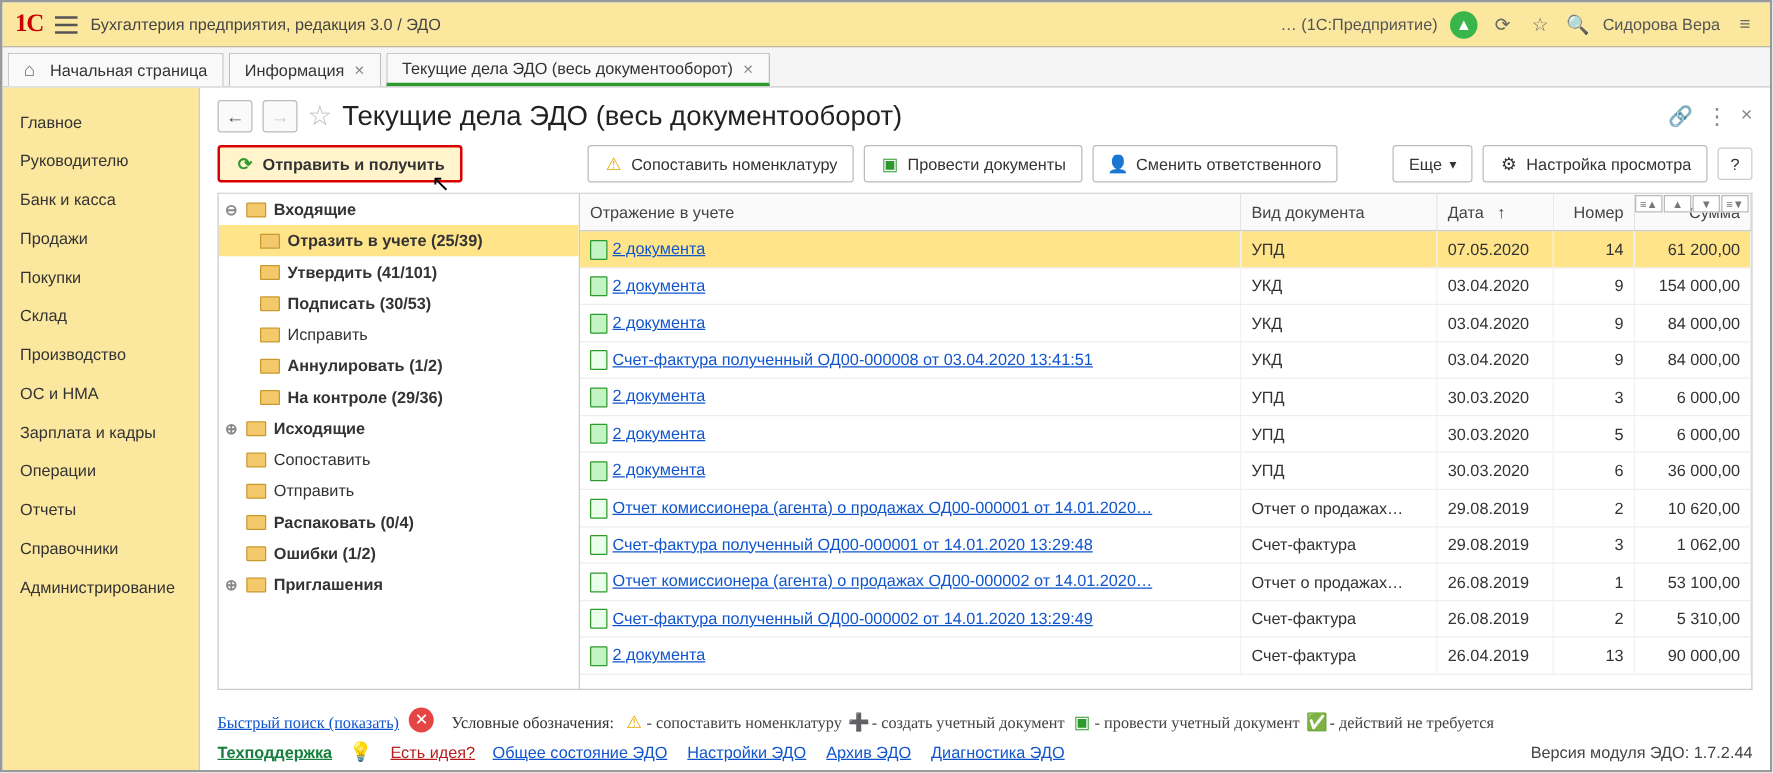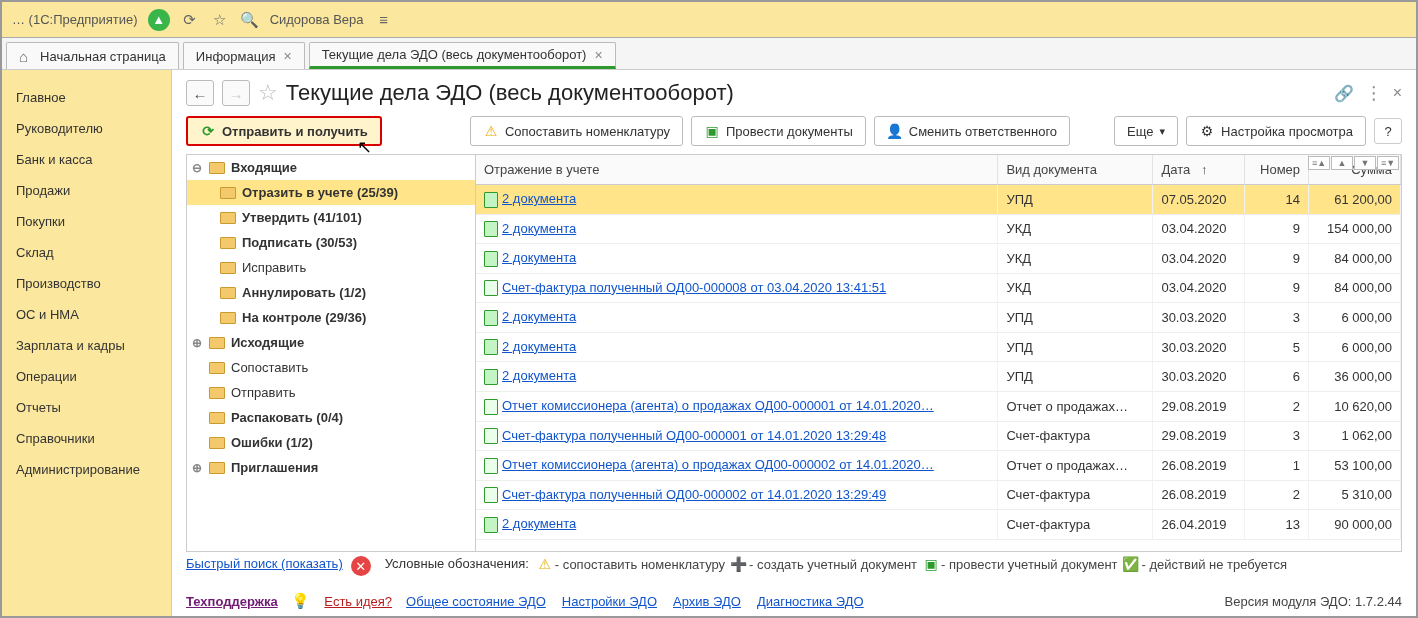--- a/index.html
+++ b/index.html
@@ -16,21 +16,21 @@
   .topbar-right .icon { width:20px; height:20px; display:flex; align-items:center; justify-content:center; font-size:15px; color:#666; }
   .bell { width:22px; height:22px; border-radius:50%; background:#39b54a; display:flex; align-items:center; justify-content:center; color:#fff; }
   
   .tabstrip { height:32px; background:#f5f5f5; border-bottom:1px solid #ccc; display:flex; align-items:stretch; }
   .tab { border:1px solid #bbb; border-bottom:none; margin-top:4px; margin-left:4px; padding:0 12px; display:flex; align-items:center; gap:8px; background:#f9f9f9; font-size:13px; color:#333; border-radius:2px 2px 0 0; }
   .tab.active { border-bottom:3px solid #2e9a2e; }
   .tab .closex { font-size:14px; color:#888; }
   .home-icon::before { content:"⌂"; font-size:15px; margin-right:4px; color:#666; }
   
   .body { flex:1; display:flex; overflow:hidden; }
-  .sidenav { width:170px; background:#fbe89e; padding:12px 0; border-right:1px solid #ccc; }
+  .sidenav { width:158px; background:#fbe89e; padding:12px 0; border-right:1px solid #ccc; }
   .sidenav .item { padding:8px 14px; font-size:13px; color:#333; cursor:pointer; }
   .main { flex:1; display:flex; flex-direction:column; position:relative; }
   
   .page-hdr { padding:10px 14px 6px; display:flex; align-items:center; gap:8px; }
   .navbtn { width:28px; height:26px; border:1px solid #bbb; border-radius:3px; display:flex; align-items:center; justify-content:center; background:#fafafa; font-size:15px; color:#555; }
   .star { font-size:22px; color:#bbb; }
   .page-title { font-size:22px; font-weight:400; color:#222; }
   .hdr-right { margin-left:auto; display:flex; align-items:center; gap:10px; color:#888; }
   .btn-sq { width:28px; height:26px; border:1px solid #ccc; border-radius:3px; display:flex; align-items:center; justify-content:center; background:#fff; }
   
@@ -62,39 +62,48 @@
   table.grid-tbl td { padding:6px 8px; border-bottom:1px solid #eee; border-right:1px solid #f2f2f2; vertical-align:middle; }
   table.grid-tbl tr.sel td { background:#ffe48a; }
   .doc-icon { display:inline-block; width:14px; height:16px; border:1px solid #2e9a2e; background:#e9ffe9; margin-right:4px; vertical-align:middle; border-radius:1px; }
   .doc-icon.post { border-color:#2e9a2e; background:#c3f4c3; }
   .link { color:#1155cc; text-decoration:underline; cursor:pointer; }
   .grid-scroll { height:14px; background:#f1f1f1; border-top:1px solid #ddd; position:relative; }
   .grid-scroll .thumb { position:absolute; left:20px; right:170px; top:2px; bottom:2px; background:#ccc; border-radius:2px; }
   .grid-scroll .navbtns { position:absolute; right:2px; top:0; display:flex; gap:1px; }
   .grid-scroll .sqb { width:22px; height:14px; border:1px solid #bbb; background:#fff; font-size:9px; display:flex;align-items:center;justify-content:center; color:#777;}
   
-  .lowstrip1 { height:30px; display:flex; align-items:flex-start; padding:0 14px; gap:8px; font-size:13px; }
+  .lowstrip1 { height:30px; display:flex; align-items:flex-end; padding:0 14px; gap:8px; font-size:13px;font-family:Liberation Serif, serif; }
   .qs-link { color:#1155cc; text-decoration:underline; cursor:pointer; }
   .red-circle { width:20px; height:20px; border-radius:50%; background:#e64545; color:#fff; display:flex;align-items:center;justify-content:center; font-size:13px; margin-left:auto; margin-right:6px;}
   .legend { flex:1; display:flex; gap:6px; align-items:center; flex-wrap:wrap; color:#444; }
   .legend .lg-item { display:flex; align-items:center; gap:2px; }
   .lowstrip2 { height:30px; display:flex; align-items:center; padding:0 14px; gap:14px; font-size:13px; }
-  .tp-link { color:#701a75; font-weight:bold; text-decoration:underline; cursor:pointer; }
+  .tp-link { color:#15803d; font-weight:bold; text-decoration:underline; cursor:pointer; }
   .idea-link { color:#b91c1c; text-decoration:underline; cursor:pointer; }
   .bulb { color:#e6a700; font-size:15px; }
   .bottom-links { display:flex; gap:16px; }
   .bottom-links span { color:#1155cc; text-decoration:underline; cursor:pointer; }
   .version { margin-left:auto; color:#444; }
 </style>
 </head>
 <body>
 
 <div class="window">
 
   <div class="topbar">
+    <div class="topbar-left">
+      <span class="logo1c">1C</span>
+      <span class="hamburger">
+          <span></span>
+          <span></span>
+          <span></span>
+        </span>
+      <span class="breadcrumb">Бухгалтерия предприятия, редакция 3.0 / ЭДО</span>
+    </div>
     <div class="topbar-right">
       <span>… (1С:Предприятие)</span>
       <span class="bell">▲</span>
       <span class="icon">⟳</span>
       <span class="icon">☆</span>
       <span class="icon">🔍</span>
       <span>Сидорова Вера</span>
       <span class="icon">≡</span>
     </div>
   </div>

